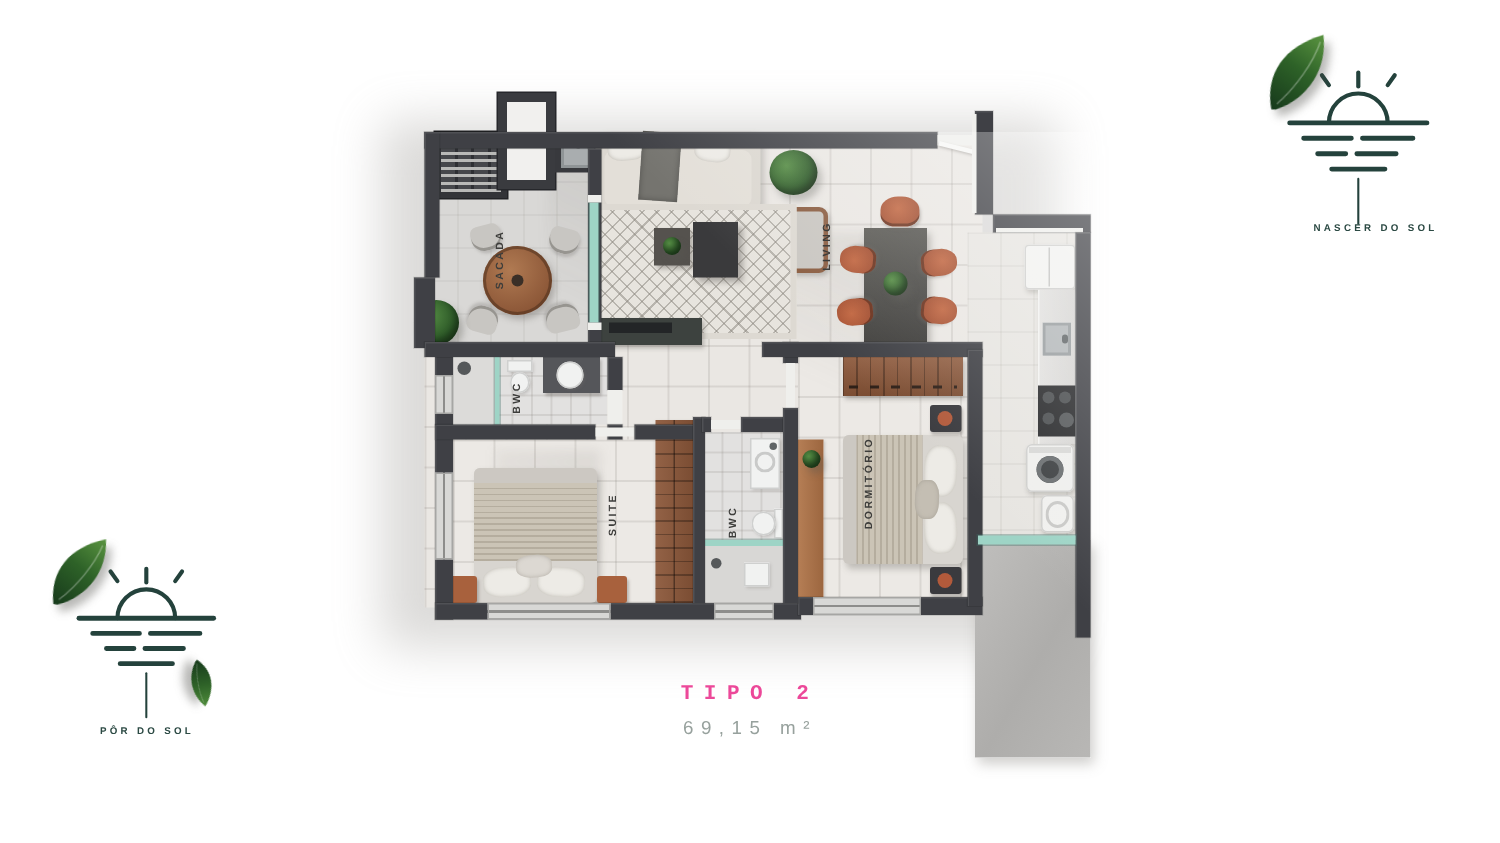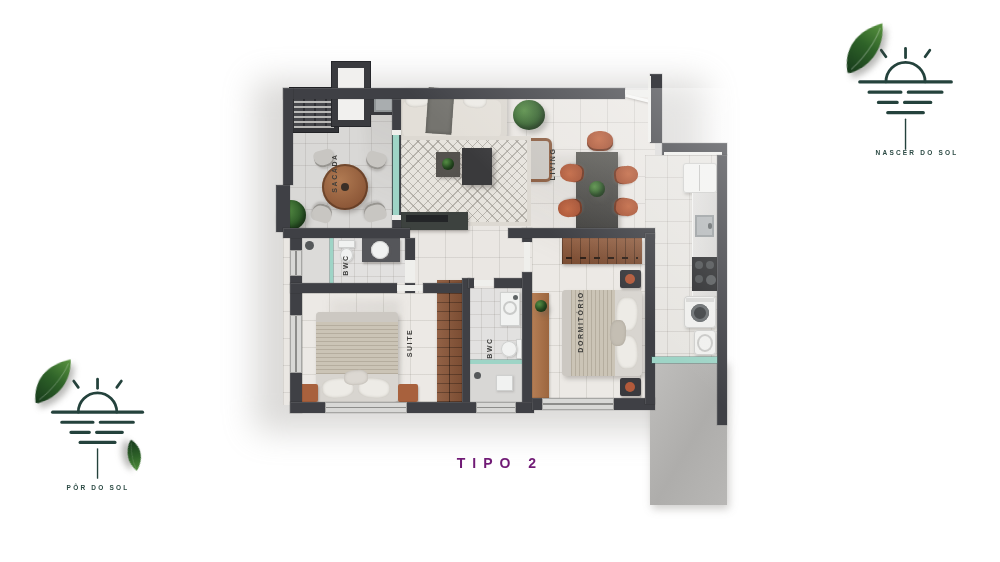--- a/index.html
+++ b/index.html
@@ -44,21 +44,21 @@
     background-image:repeating-linear-gradient(0deg, rgba(115,105,88,.25) 0 1px, transparent 1px 4px);}
   .blanket.vert{background-image:repeating-linear-gradient(90deg, rgba(115,105,88,.25) 0 1px, transparent 1px 4px);}
   .bedbase{position:absolute;background:#d8d5d0;border-radius:4px;box-shadow:2px 3px 4px rgba(110,106,100,.35);}
   .nst{position:absolute;background:#a8613d;border-radius:2px;box-shadow:1px 2px 2px rgba(110,106,100,.4);}
   .nstd{position:absolute;background:#3a3a3e;border-radius:2px;box-shadow:1px 2px 2px rgba(110,106,100,.4);}
   .white-fix{position:absolute;background:#f1f2f1;box-shadow:inset 0 0 0 1px #cfd0cf, 1px 1px 2px rgba(120,117,112,.3);}
   .light-sweep{position:absolute;background:linear-gradient(225deg, rgba(255,255,255,.38), rgba(255,255,255,0) 42%);pointer-events:none;}
   .streak{position:absolute;background:linear-gradient(205deg, rgba(104,100,94,.12), rgba(104,100,94,0) 70%);filter:blur(4px);pointer-events:none;}
   
   #caption{position:absolute;left:0;right:0;top:455px;text-align:center;}
-  #cap-title{font-size:14px;font-weight:700;letter-spacing:7px;color:#701a75;}
+  #cap-title{font-size:14px;font-weight:700;letter-spacing:7px;color:#ec4899;font-family:Liberation Mono, monospace;}
   #cap-area{margin-top:7px;font-size:12.5px;font-weight:400;letter-spacing:5px;color:#97a19d;}
   
   .logo{position:absolute;}
   .logo-label{position:absolute;font-size:6.5px;font-weight:700;letter-spacing:2.2px;
     color:#2c4a44;text-align:center;white-space:nowrap;}
   .leaf{position:absolute;filter:drop-shadow(3px 5px 3px rgba(70,70,66,.38));}
 </style>
 </head>
 <body>
 
@@ -251,20 +251,21 @@
   <div class="rlabel" style="left:64px;top:113px;">SACADA</div>
   <div class="rlabel" style="left:282px;top:104px;">LIVING</div>
   <div class="rlabel" style="left:75px;top:205px;">BWC</div>
   <div class="rlabel" style="left:139px;top:283px;">SUITE</div>
   <div class="rlabel" style="left:219px;top:288px;">BWC</div>
   <div class="rlabel" style="left:310px;top:262px;">DORMITÓRIO</div>
 </div>
 
 <div id="caption">
   <div id="cap-title">TIPO 2</div>
+  <div id="cap-area">69,15 m²</div>
 </div>
 
 <div class="logo" style="left:835px;top:25px;width:135px;height:135px;">
   <svg width="110" height="112" viewBox="0 0 115 120" style="position:absolute;left:16px;top:14px;">
     <g stroke="#24423c" fill="none" stroke-linecap="round">
       <path d="M57,10 L57,20" stroke-width="3"></path>
       <path d="M36,19 L31,12" stroke-width="3"></path>
       <path d="M78,19 L83,12" stroke-width="3"></path>
       <path d="M36,46 A21,21 0 0 1 78,46" stroke-width="3"></path>
       <path d="M8,46 H106" stroke-width="3.5"></path>

